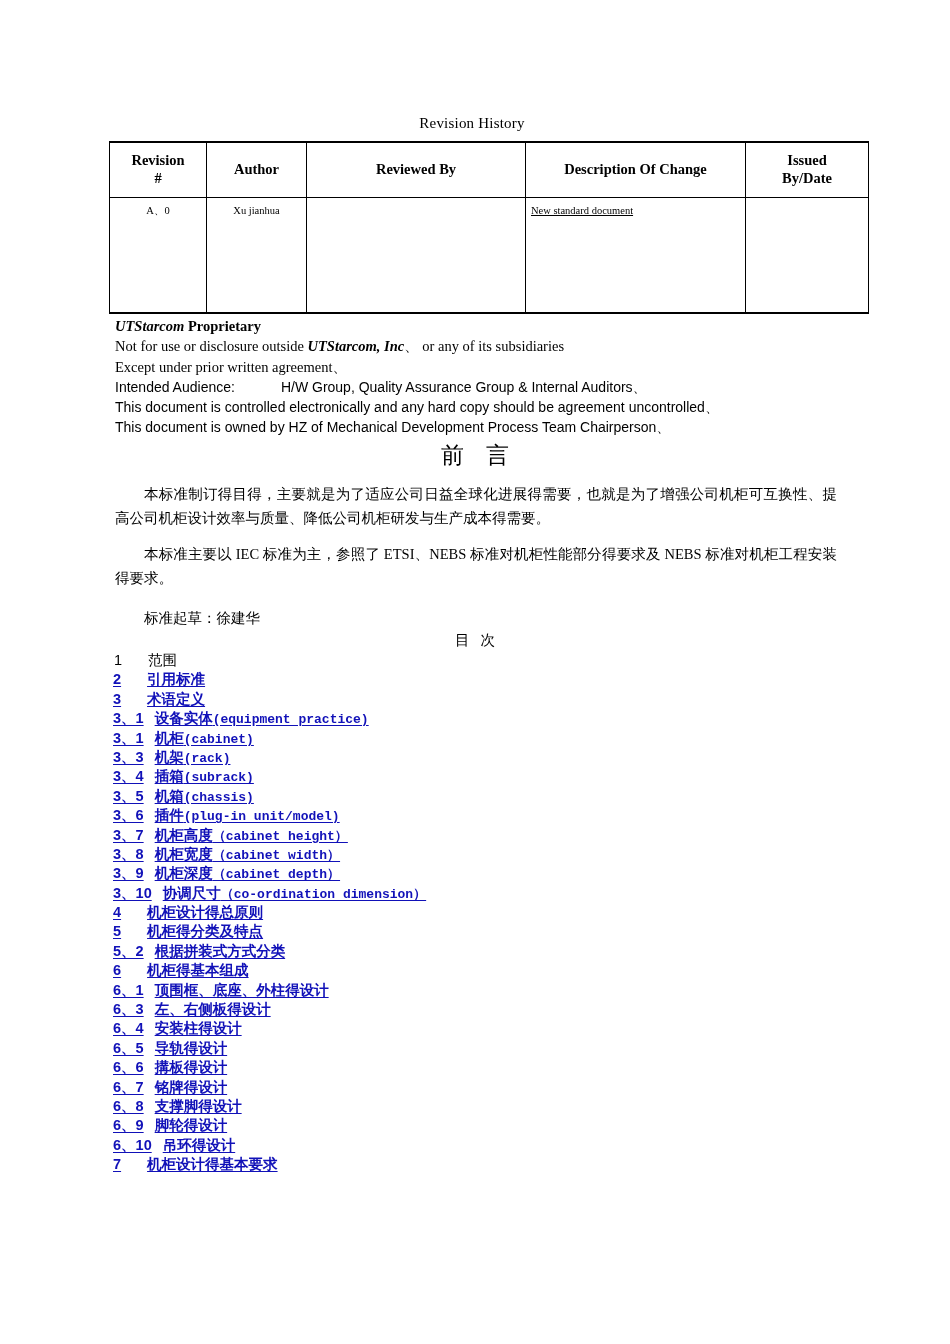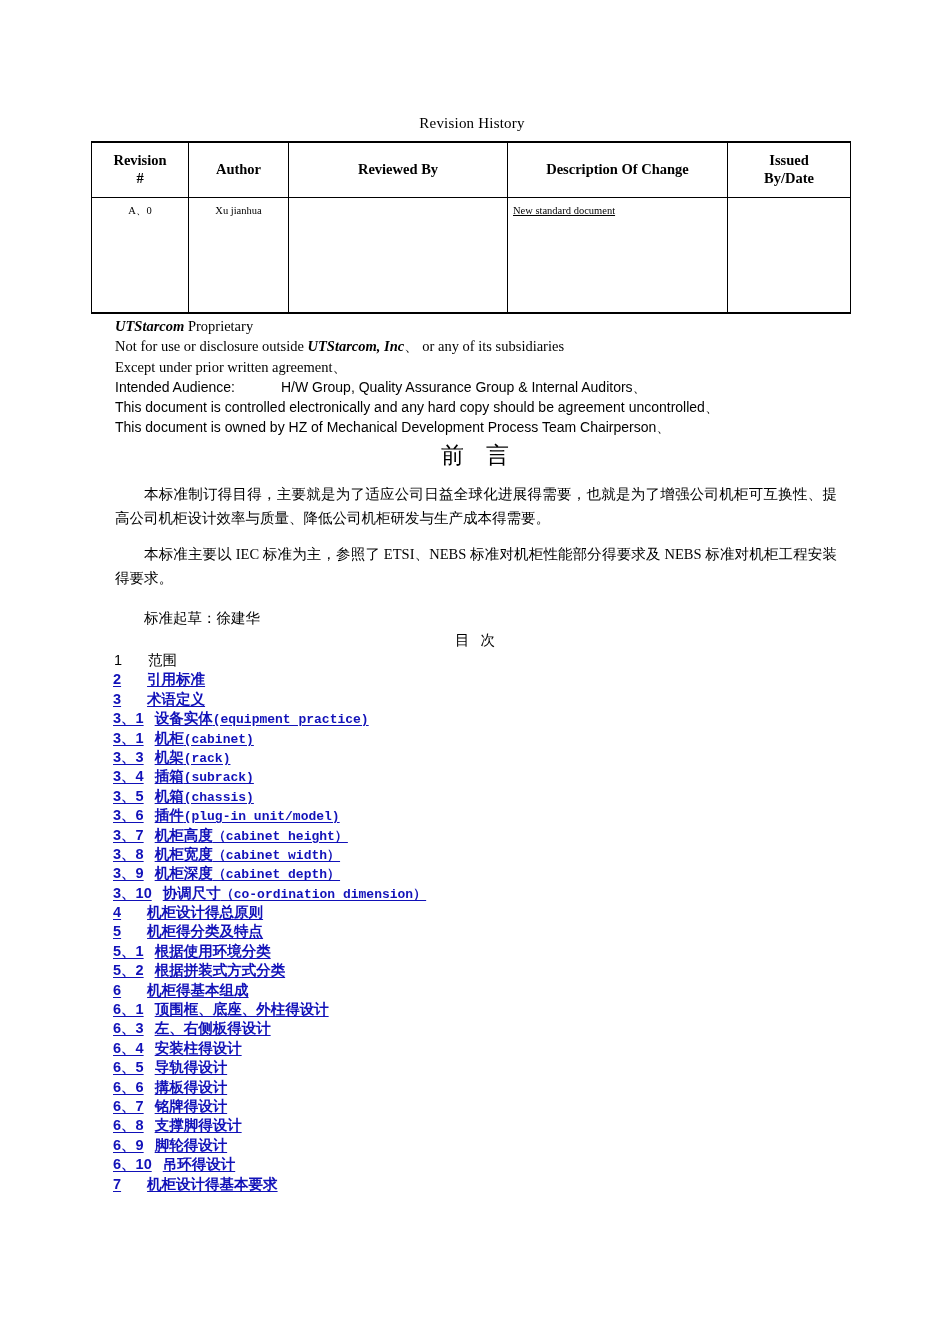--- a/index.html
+++ b/index.html
@@ -43,20 +43,21 @@
   .rev-table-wrap {
     position: absolute;
     left: 91px;
     top: 141px;
     width: 734px;
   }
   table.rev-table {
     border-collapse: collapse;
     width: 734px;
     table-layout: fixed;
+    margin-left: 18px;
   }
   table.rev-table th,
   table.rev-table td {
     border-left: 1.5px solid #000;
     border-right: 1.5px solid #000;
     vertical-align: top;
     padding: 0;
   }
   table.rev-table thead th {
     border-top: 2.5px solid #000;
@@ -101,21 +102,21 @@
     white-space: nowrap;
     color: #000;
   }
   .notice .serif {
     font-family: "Liberation Serif", "DejaVu Serif", serif;
   }
   .notice .sans {
     font-family: "Liberation Sans", "DejaVu Sans", sans-serif;
     font-size: 14px;
   }
-  .notice .b  { font-weight: normal; text-align: right; }
+  .notice .b  { font-weight: bold; text-align: right; }
   .notice .bi { font-weight: bold; font-style: italic; }
   .notice .gap { display: inline-block; width: 46px; }
 
   
   .preface-heading {
     position: absolute;
     left: 0;
     top: 440px;
     width: 950px;
     text-align: center;
@@ -412,27 +413,20 @@
         <span class="page">3</span>
       </div>
       <div class="toc-row link wide-gap">
         <span class="num">5</span>
         <span class="lead-gap">&nbsp;</span>
         <span class="title">机柜得分类及特点</span>
         <span class="filler"></span>
         <span class="page">3</span>
       </div>
       <div class="toc-row link">
-        <span class="num">5、1</span>
-        <span class="lead-gap">&nbsp;</span>
-        <span class="title">根据使用环境分类</span>
-        <span class="filler"></span>
-        <span class="page">3</span>
-      </div>
-      <div class="toc-row link">
         <span class="num">5、2</span>
         <span class="lead-gap">&nbsp;</span>
         <span class="title">根据拼装式方式分类</span>
         <span class="filler"></span>
         <span class="page">3</span>
       </div>
       <div class="toc-row link wide-gap">
         <span class="num">6</span>
         <span class="lead-gap">&nbsp;</span>
         <span class="title">机柜得基本组成</span>

